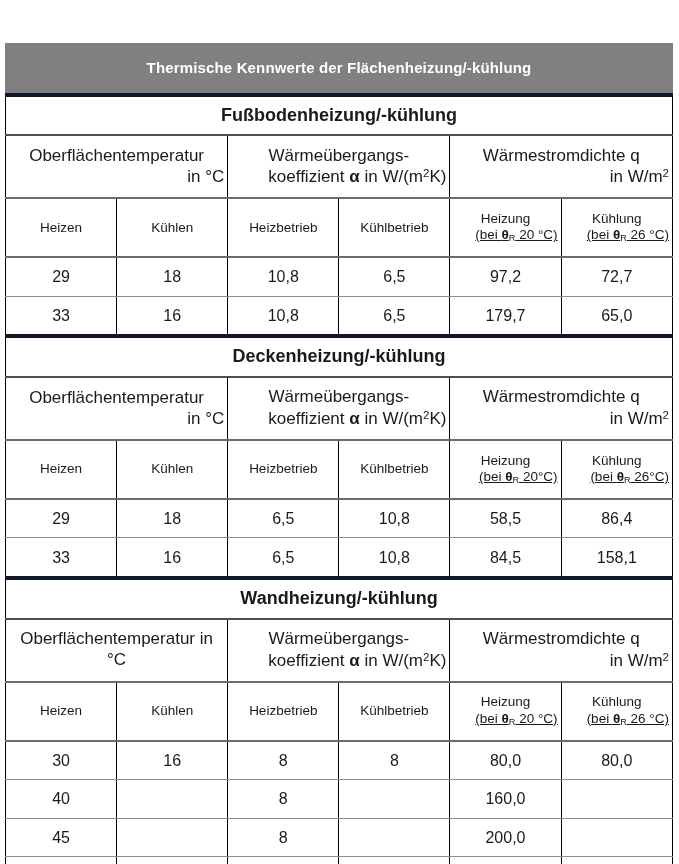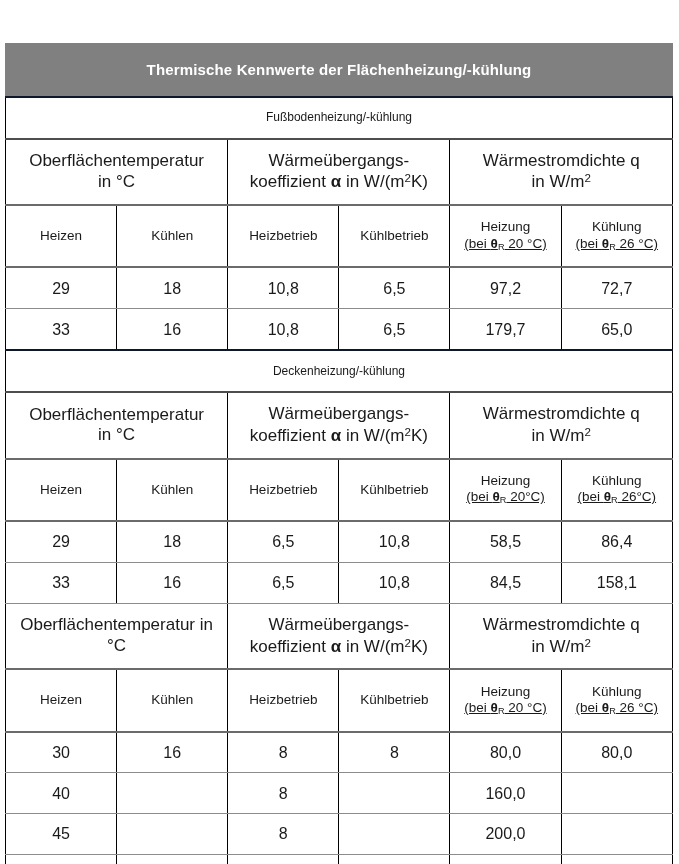--- a/index.html
+++ b/index.html
@@ -49,24 +49,24 @@
     font-weight: bold;
     font-size: 15px;
     letter-spacing: 0.15px;
     border: 1px solid #808080;
     height: 48px;
     padding: 0;
   }
 
   
   tr.section-row td {
-    font-weight: normal;
-    font-size: 12px;
+    font-weight: bold;
+    font-size: 18px;
     height: 37px;
-    border-top: 2px solid #0f172a;
+    border-top: 4px solid #0f172a;
     border-bottom: 2px solid #4d4d4d;
     padding: 0;
   }
 
   
   tr.group-row td {
     height: 56px;
     font-size: 17px;
     border-bottom: 2px solid #6b6b6b;
   }
@@ -85,21 +85,21 @@
     border-top: 1px solid #8c8c8c;
     border-bottom: 1px solid #8c8c8c;
   }
 
   sub { font-size: 0.68em; vertical-align: -0.22em; }
   sup { font-size: 0.68em; vertical-align: 0.42em; }
   .alpha { font-weight: bold; }
   .theta { font-weight: bold; }
   .nowrap { white-space: nowrap; text-decoration: underline; }
   .l1 { display: block; }
-  .l2 { display: block; }
+  .l2 { display: block; text-align: right; }
 </style>
 </head>
 <body>
 
 <div id="table-wrap">
   <table class="kennwerte">
     <colgroup>
       <col style="width:16.66%">
         <col style="width:16.66%">
         <col style="width:16.66%">
@@ -198,20 +198,23 @@
           <td>86,4</td>
         </tr>
         <tr class="data-row">
           <td>33</td>
           <td>16</td>
           <td>6,5</td>
           <td>10,8</td>
           <td>84,5</td>
           <td>158,1</td>
         </tr>
+        <tr class="section-row">
+          <td colspan="6">Wandheizung/-kühlung</td>
+        </tr>
         <tr class="group-row">
           <td colspan="2">Oberflächentemperatur in °C</td>
           <td colspan="2">
             <span class="l1">Wärmeübergangs-</span>
             <span class="l2">koeffizient <span class="alpha">α</span> in W/(m<sup>2</sup>K)</span>
           </td>
           <td colspan="2">
             <span class="l1">Wärmestromdichte q</span>
             <span class="l2">in W/m<sup>2</sup></span>
           </td>

